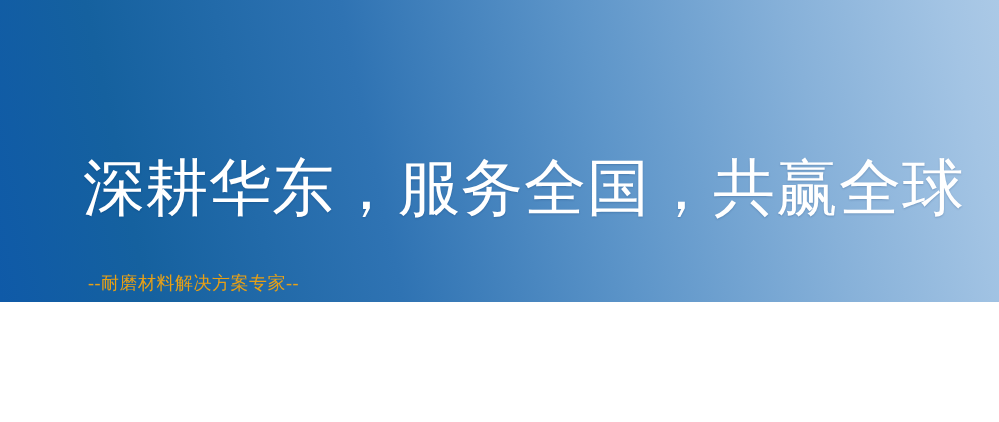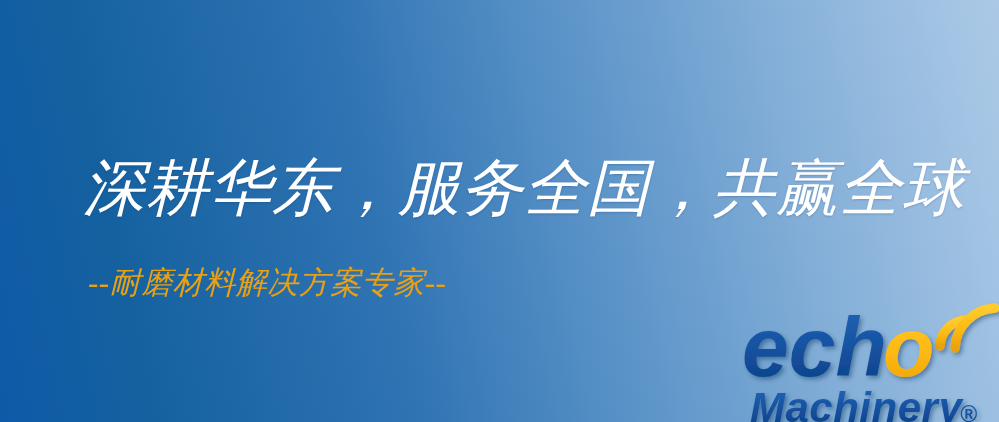--- a/index.html
+++ b/index.html
@@ -4,33 +4,32 @@
 <style>
   html, body {
     margin: 0;
     padding: 0;
     background: #ffffff;
   }
 
   #banner {
     position: relative;
     width: 999px;
-    height: 422px;
+    height: 302px;
     overflow: hidden;
     
     background: linear-gradient(78deg,
         #0f5aa8 0%,
         #15619f 14%,
         #2f73b3 38%,
         #5d95c9 60%,
         #87b1d9 80%,
         #a3c4e4 95%,
         #abc9e6 100%);
     font-family: "Liberation Sans", sans-serif;
-    font-style: italic;
     -webkit-font-smoothing: antialiased;
   }
 
   
   #headline {
     position: absolute;
     left: 83px;
     top: 151px;
     width: 860px;
     color: #ffffff;
@@ -43,21 +42,21 @@
     text-shadow: 0 1px 2px rgba(0, 40, 90, 0.22);
   }
 
   
   #subtitle {
     position: absolute;
     left: 88px;
     top: 267px;
     color: #e8a015;
     font-family: "Liberation Serif", "DejaVu Serif", serif;
-    font-size: 31px;
+    font-size: 18px;
     line-height: 32px;
     font-weight: 400;
     letter-spacing: 0.5px;
     white-space: nowrap;
   }
 
   
   #logo {
     position: absolute;
     left: 744px;

